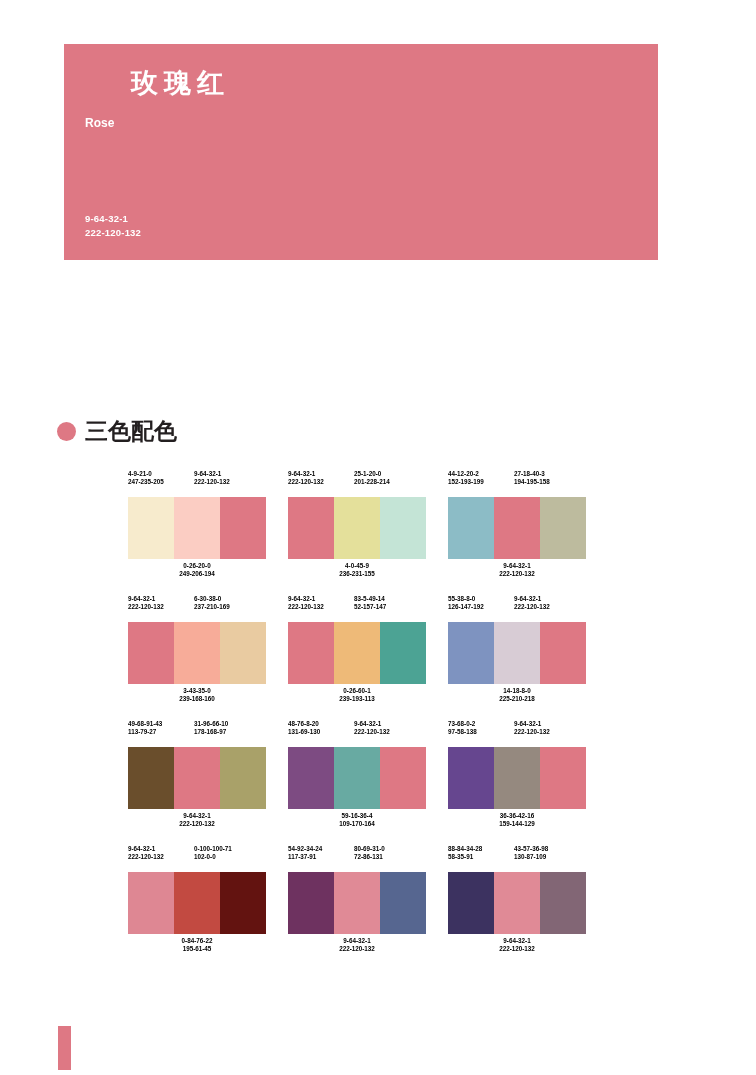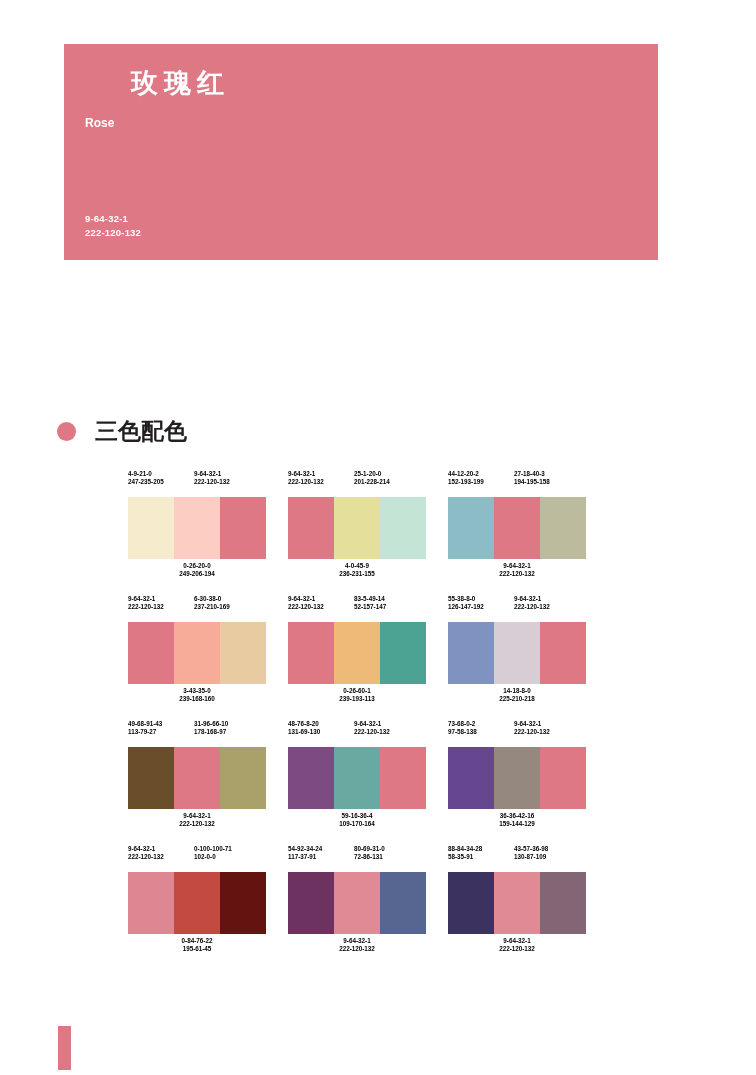--- a/index.html
+++ b/index.html
@@ -29,21 +29,21 @@
   }
   .hero-codes {
     position:absolute; left:21px; top:168px;
     font-size:9.5px; font-weight:bold; color:#ffffff;
     line-height:1.45; letter-spacing:0.2px;
   }
 
   
   .section-head {
     position:absolute; left:57px; top:420px;
-    display:flex; align-items:center; gap:19px;justify-content:space-between;
+    display:flex; align-items:center; gap:9px;justify-content:space-between;
   }
   .section-dot {
     width:19px; height:19px; border-radius:50%;
     background:#de7884; flex:0 0 auto;
   }
   .section-title {
     font-size:23px; font-weight:bold; color:#231f20;
     letter-spacing:0px; line-height:1;
   }
 

